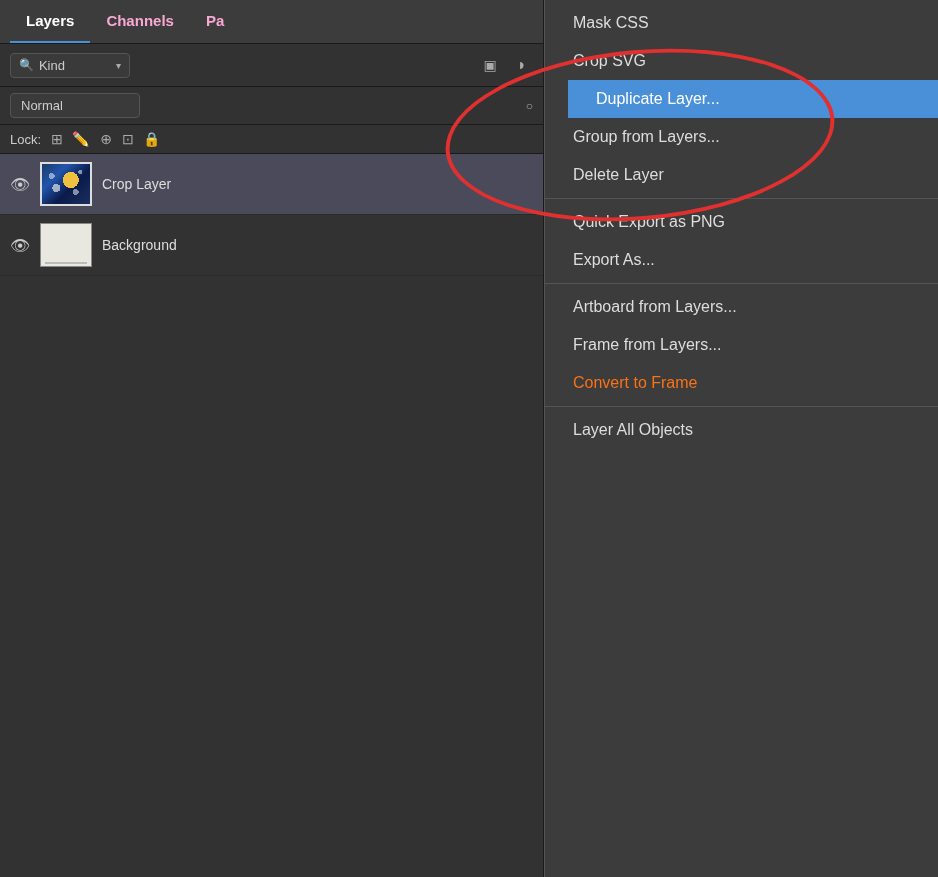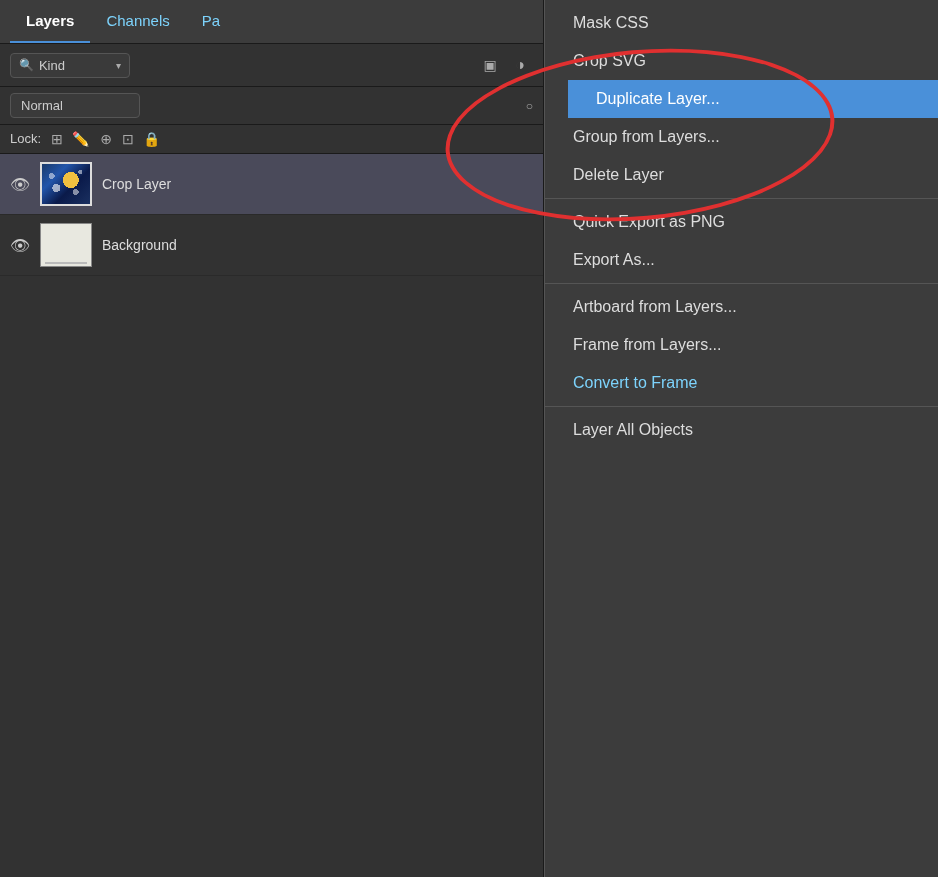--- a/index.html
+++ b/index.html
@@ -38,22 +38,22 @@
       cursor: pointer;
       color: #ccc;
     }
 
     .tab.active {
       color: #ffffff;
       border-bottom: 2px solid #4a90d9;
     }
 
     .tab.inactive {
-      color: #7dd3fc;
-      font-weight: 400;
+      color: #f9a8d4;
+      font-weight: 700;
     }
 
     .filter-row {
       display: flex;
       align-items: center;
       padding: 8px 10px;
       gap: 6px;
       border-bottom: 1px solid #1a1a1a;
     }
 
@@ -131,21 +131,21 @@
       margin-left: auto;
     }
 
     .opacity-label {
       color: #aaa;
       font-size: 12px;
     }
 
     .lock-row {
       display: flex;
-      align-items: flex-start;
+      align-items: center;
       padding: 6px 10px;
       gap: 10px;
       border-bottom: 1px solid #1a1a1a;
       color: #ccc;
       font-size: 13px;
     }
 
     .lock-icons {
       display: flex;
       gap: 10px;
@@ -245,21 +245,21 @@
       white-space: nowrap;
     }
 
     .menu-item.highlighted {
       background: #4a90d9;
       color: #fff;
       margin-left: 23px;
     }
 
     .menu-item.disabled {
-      color: #7dd3fc;
+      color: #f97316;
       cursor: default;
     }
 
     .menu-separator {
       height: 1px;
       background: #555;
       margin: 4px 0;
     }
 
     

